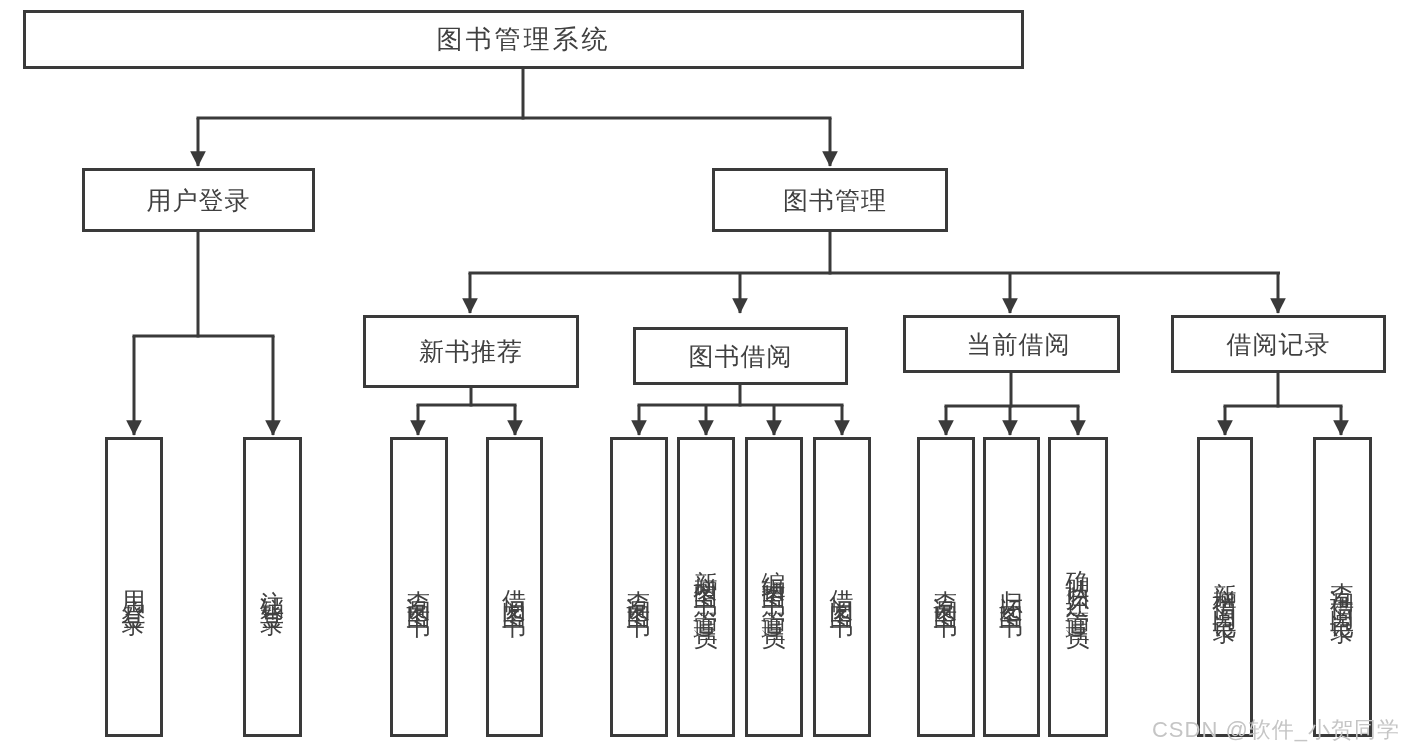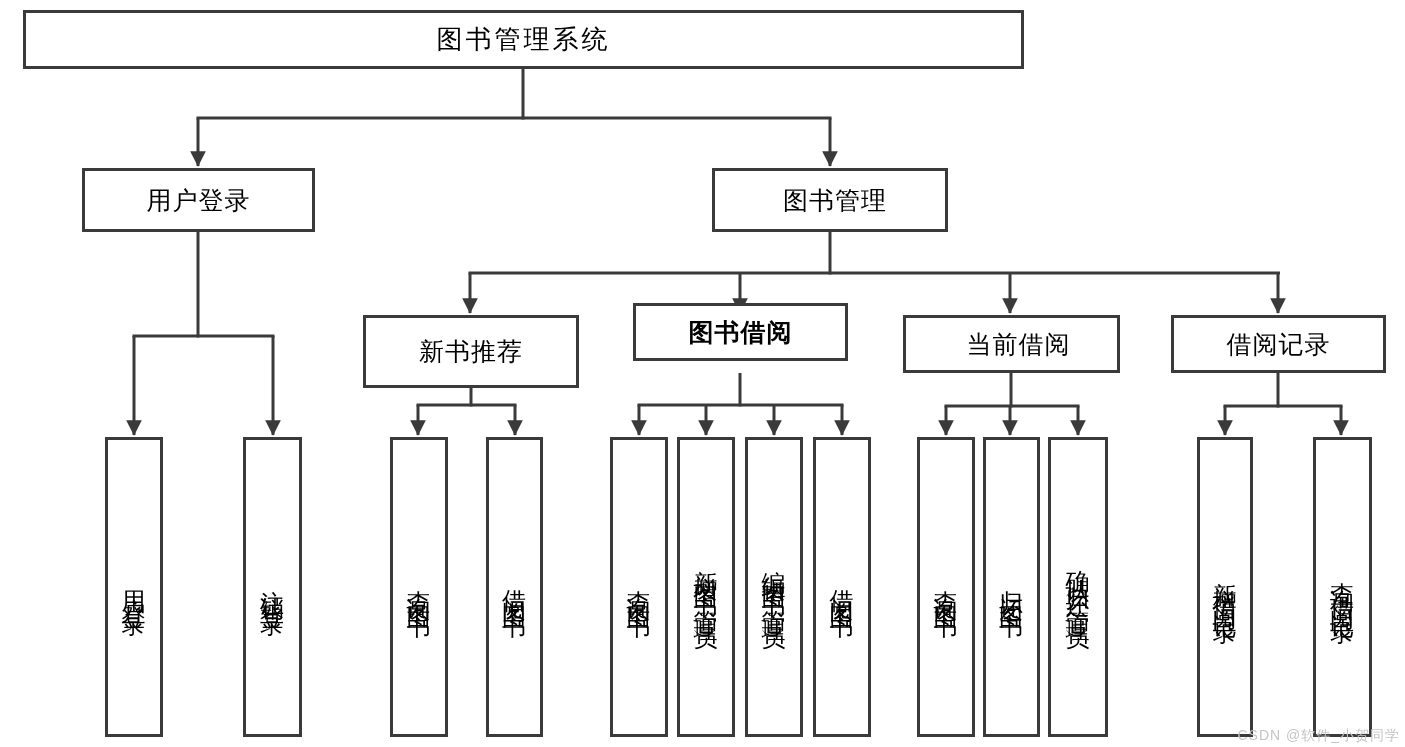--- a/index.html
+++ b/index.html
@@ -10,59 +10,59 @@
     width:1405px; height:747px;
     background:#ffffff;
     overflow:hidden;
   }
   .connectors { position:absolute; left:0; top:0; width:1405px; height:747px; }
   .node {
     position:absolute;
     background:#ffffff;
     border:3px solid #3a3a3a;
     display:flex; align-items:center; justify-content:center;
-    color:#000000;
+    color:#404040;
   }
   .root-label  { font-size:26px; letter-spacing:3px; }
   .h-label     { font-size:25px; letter-spacing:1px; }
   .leaf { border-width:3px; }
   .v-label {
     writing-mode:vertical-rl;
     text-orientation:upright;
     font-size:24px;
     letter-spacing:8px;
     line-height:1.05;
     white-space:nowrap;
   }
   
   .n-root  { left:23px;  top:10px;  width:1001px; height:59px; }
   .n-ul    { left:82px;  top:168px; width:233px;  height:64px; }
   .n-bm    { left:712px; top:168px; width:236px;  height:64px;padding-left:10px; }
   .n-mid1  { left:363px; top:315px; width:216px;  height:73px; }
-  .n-mid2  { left:633px; top:303px; width:215px;  height:58px;font-weight:bold; }
+  .n-mid2  { left:633px; top:327px; width:215px;  height:58px; }
   .n-mid3  { left:903px; top:315px; width:217px;  height:58px;padding-left:14px; }
   .n-mid4  { left:1171px;top:315px; width:215px;  height:58px; }
   .leaf    { top:437px; height:300px; }
   .n-l1  { left:105px;  width:58px; }
   .n-l2  { left:243px;  width:59px; }
   .n-l3  { left:390px;  width:58px; }
   .n-l4  { left:486px;  width:57px; }
   .n-l5  { left:610px;  width:58px; }
   .n-l6  { left:677px;  width:58px; }
   .n-l7  { left:745px;  width:58px; }
   .n-l8  { left:813px;  width:58px; }
   .n-l9  { left:917px;  width:58px; }
   .n-l10 { left:983px;  width:57px; }
   .n-l11 { left:1048px; width:60px; }
   .n-l12 { left:1197px; width:56px; }
   .n-l13 { left:1313px; width:59px; }
   .watermark {
     position:absolute;
     right:5px; bottom:2px;
-    font-size:14px;
+    font-size:22px;
     letter-spacing:1px;
     color:#c5c5c5;
     z-index:6;
   }
 </style>
 </head>
 <body>
 
 <div class="canvas">
 

